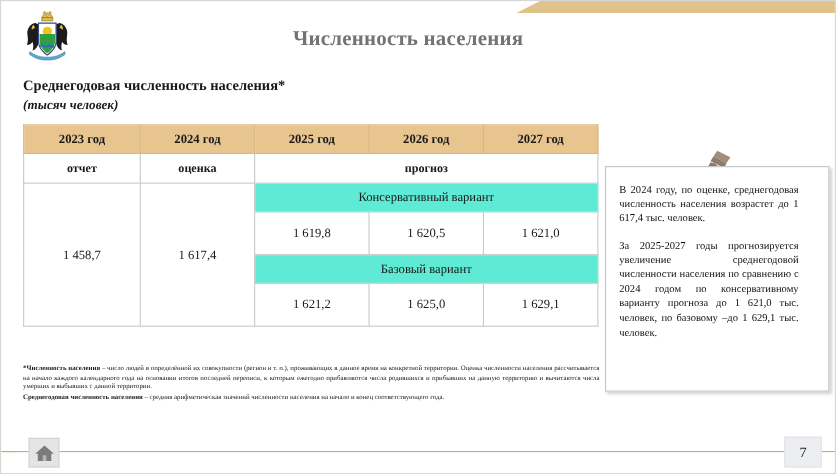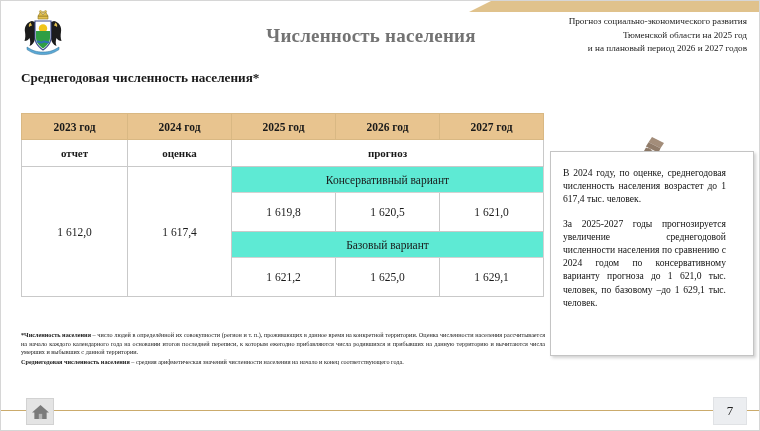--- a/index.html
+++ b/index.html
@@ -256,28 +256,24 @@
       <path d="M21 22 h14 v7 c0 6 -7 10.5 -7 10.5 s-7 -4.5 -7 -10.5 z" fill="#2f9e44"></path>
 
       <path d="M21.6 32 c2 -1.6 4 1.6 6.4 0 c2.4 -1.6 4.4 1.6 6.2 0 l0 2 c-1.8 1.6 -3.8 -1.4 -6.2 0 c-2.4 1.4 -4.4 -1.6 -6.4 0 z" fill="#2e6fb7"></path>
 
       <path d="M12 38 c6 4 10 5 16 5 s10 -1 16 -5 l0 2.6 c-6 4 -10 5 -16 5 s-10 -1 -16 -5 z" fill="#5aa9d6" stroke="#2f6f96" stroke-width=".5"></path>
     </svg>
   </div>
 
   <div class="slide-title">Численность населения</div>
 
-  <div class="header-note">
-    <div>Прогноз социально-экономического развития</div>
-    <div>Тюменской области на 2025 год</div>
-    <div>и на плановый период 2026 и 2027 годов</div>
-  </div>
 
   <div class="table-heading">
     <div class="h-main">Среднегодовая численность населения*</div>
+    <div class="h-sub">(тысяч человек)</div>
   </div>
 
   <table class="data-table">
     <colgroup>
       <col style="width:106px">
       <col style="width:104px">
       <col style="width:104px">
       <col style="width:104px">
       <col style="width:104px">
     </colgroup>
@@ -288,21 +284,21 @@
         <td class="yr">2025 год</td>
         <td class="yr">2026 год</td>
         <td class="yr">2027 год</td>
       </tr>
       <tr>
         <td class="kind">отчет</td>
         <td class="kind">оценка</td>
         <td class="kind" colspan="3">прогноз</td>
       </tr>
       <tr>
-        <td rowspan="4" class="bigval">1 612,0</td>
+        <td rowspan="4" class="bigval">1 458,7</td>
         <td rowspan="4" class="bigval">1 617,4</td>
         <td class="variant" colspan="3">Консервативный вариант</td>
       </tr>
       <tr>
         <td class="val">1 619,8</td>
         <td class="val">1 620,5</td>
         <td class="val">1 621,0</td>
       </tr>
       <tr>
         <td class="variant" colspan="3">Базовый вариант</td>

